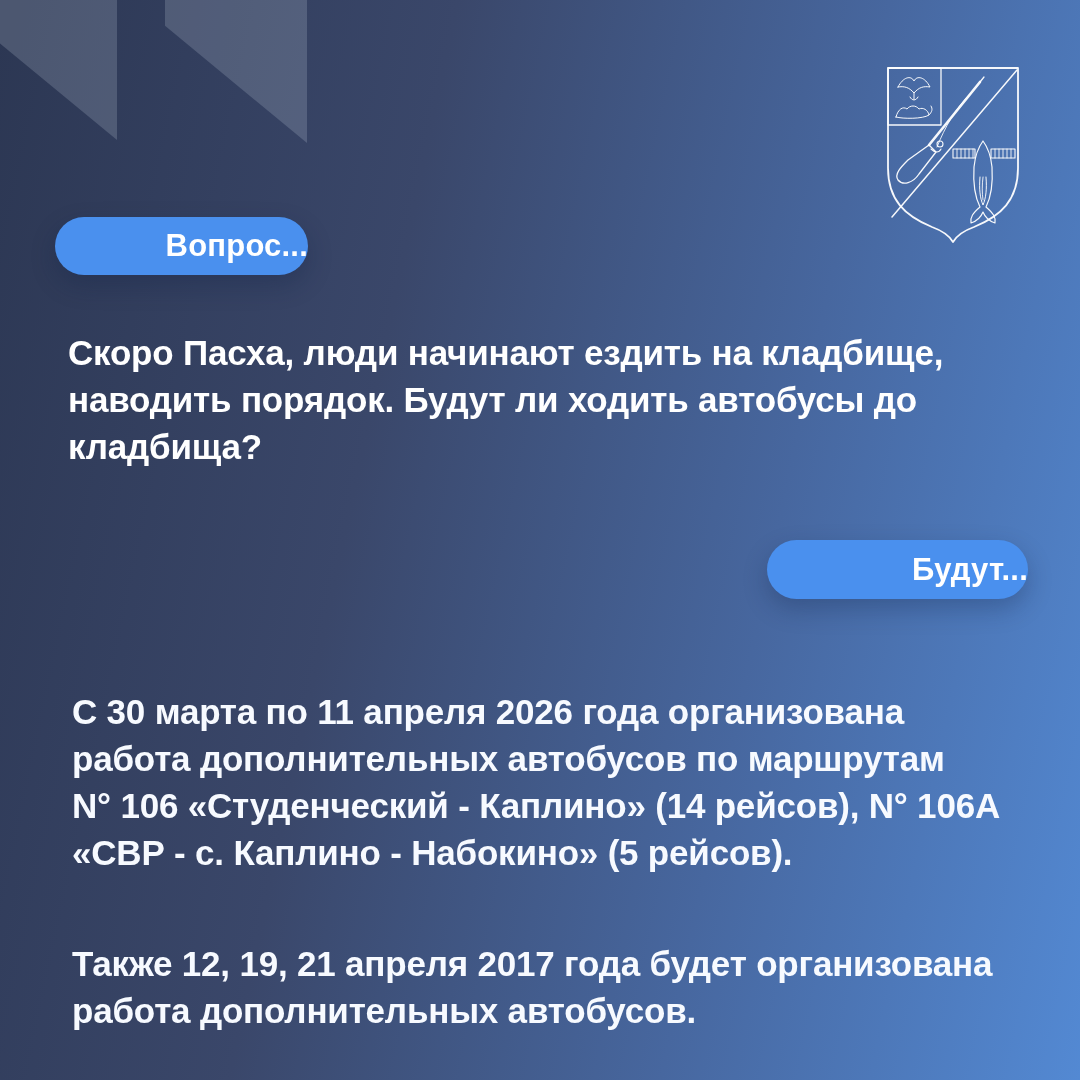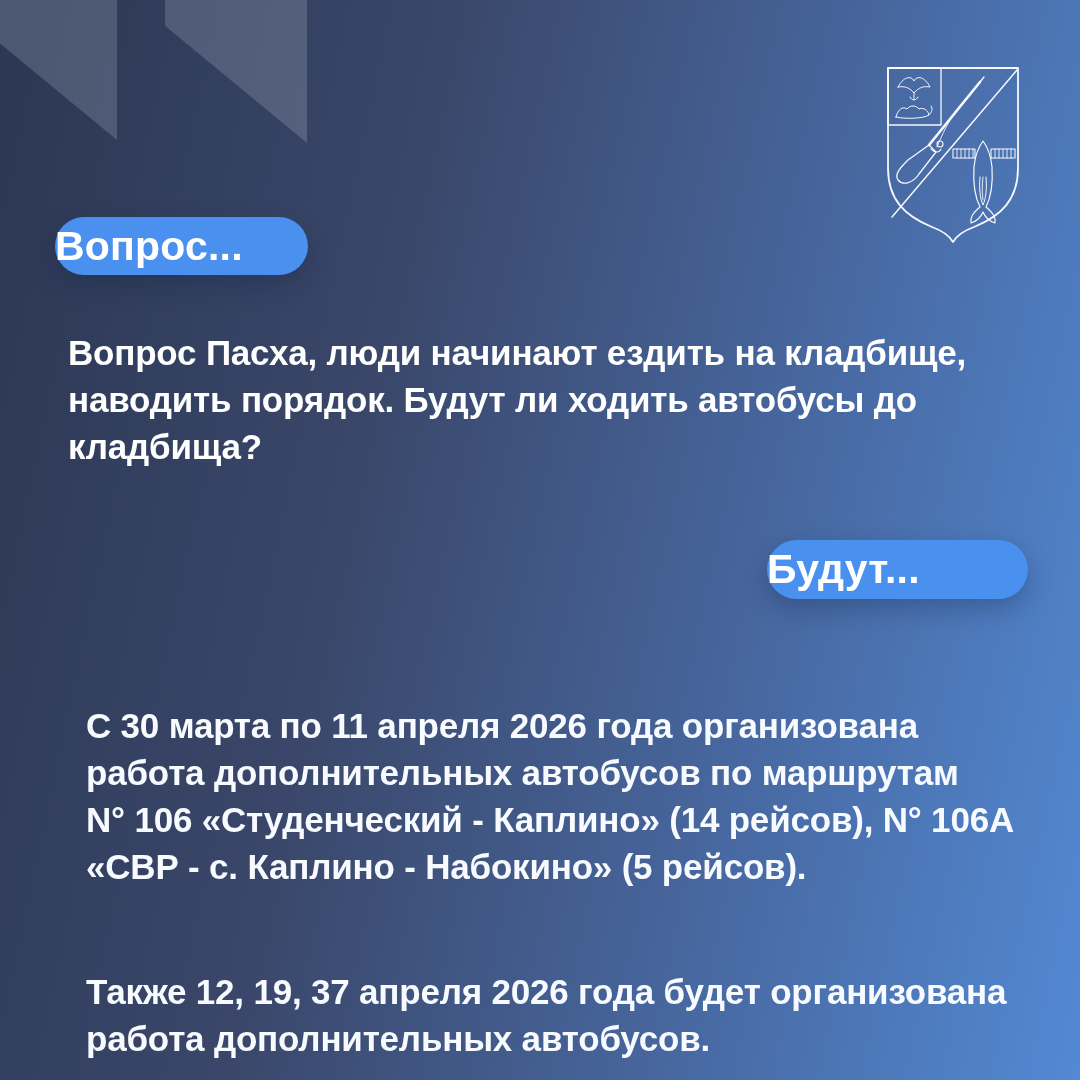--- a/index.html
+++ b/index.html
@@ -41,46 +41,46 @@
     top: 65px;
     width: 140px;
     height: 180px;
   }
   .coat svg { width: 100%; height: 100%; display: block; }
   
   .badge {
     position: absolute;
     display: flex;
     align-items: center;
-    justify-content: flex-start;
+    justify-content: flex-end;
     background: #4a90ee;
     border-radius: 30px;
     box-shadow: 0 10px 24px rgba(16, 34, 70, 0.28);
     color: #ffffff;
     font-weight: 700;
-    font-size: 41px;
+    font-size: 31px;
     letter-spacing: 0.2px;
   }
   .badge-question { left: 55px;  top: 217px; width: 253px; height: 58px; }
   .badge-answer   { left: 767px; top: 540px; width: 261px; height: 59px; }
   
   .qa-text {
     position: absolute;
     left: 68px;
     width: 985px;
     color: #ffffff;
     font-weight: 700;
     font-size: 35px;
     line-height: 1.34;
     letter-spacing: -0.2px;
     white-space: pre-line;
   }
   .question-text { top: 330px; }
   .answer-text   { top: 638px; color: #f7faff; }
-  .answer-text p { margin: 18px; white-space: pre-line; }
+  .answer-text p { margin: 4px; white-space: pre-line; }
   .answer-text p + p { margin-top: 14px; }
 </style>
 </head>
 <body>
 
 <div class="canvas">
 
   <div class="chevron chevron-a"></div>
   <div class="chevron chevron-b"></div>
 
@@ -116,30 +116,30 @@
         <path stroke-width="1" d="M97,112 C96,124 97,133 100,140 C103,133 104,124 103,112"></path>
         <path stroke-width="0.9" d="M100,112 C99,120 99,128 100,135"></path>
       </g>
     </svg>
   </div>
 
   <div class="badge badge-question">
     <span>Вопрос...</span>
   </div>
 
-  <div class="qa-text question-text">Вопрос Пасха, люди начинают ездить на кладбище,
+  <div class="qa-text question-text">Скоро Пасха, люди начинают ездить на кладбище,
 наводить порядок. Будут ли ходить автобусы до
 кладбища?</div>
 
   <div class="badge badge-answer">
     <span>Будут...</span>
   </div>
 
   <div class="qa-text answer-text">
     <p>С 30 марта по 11 апреля 2026 года организована
 работа дополнительных автобусов по маршрутам
 N° 106 «Студенческий - Каплино» (14 рейсов), N° 106А
 «СВР - с. Каплино - Набокино» (5 рейсов).</p>
-    <p>Также 12, 19, 37 апреля 2026 года будет организована
+    <p>Также 12, 19, 21 апреля 2017 года будет организована
 работа дополнительных автобусов.</p>
   </div>
 
 </div>
 
 </body></html>

